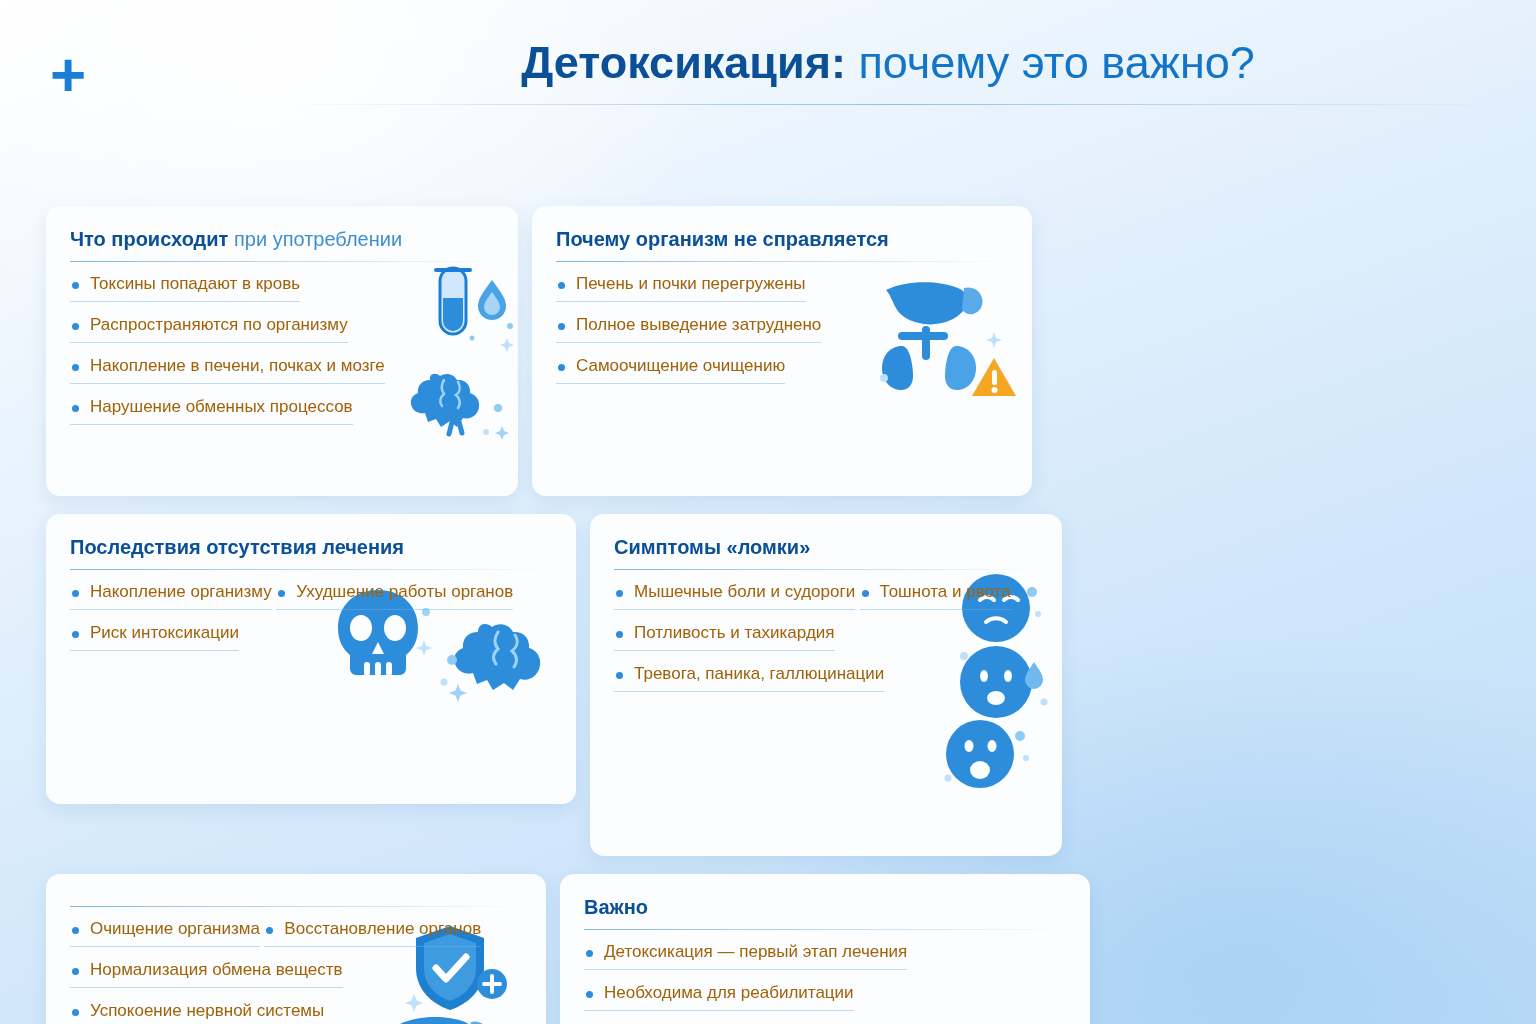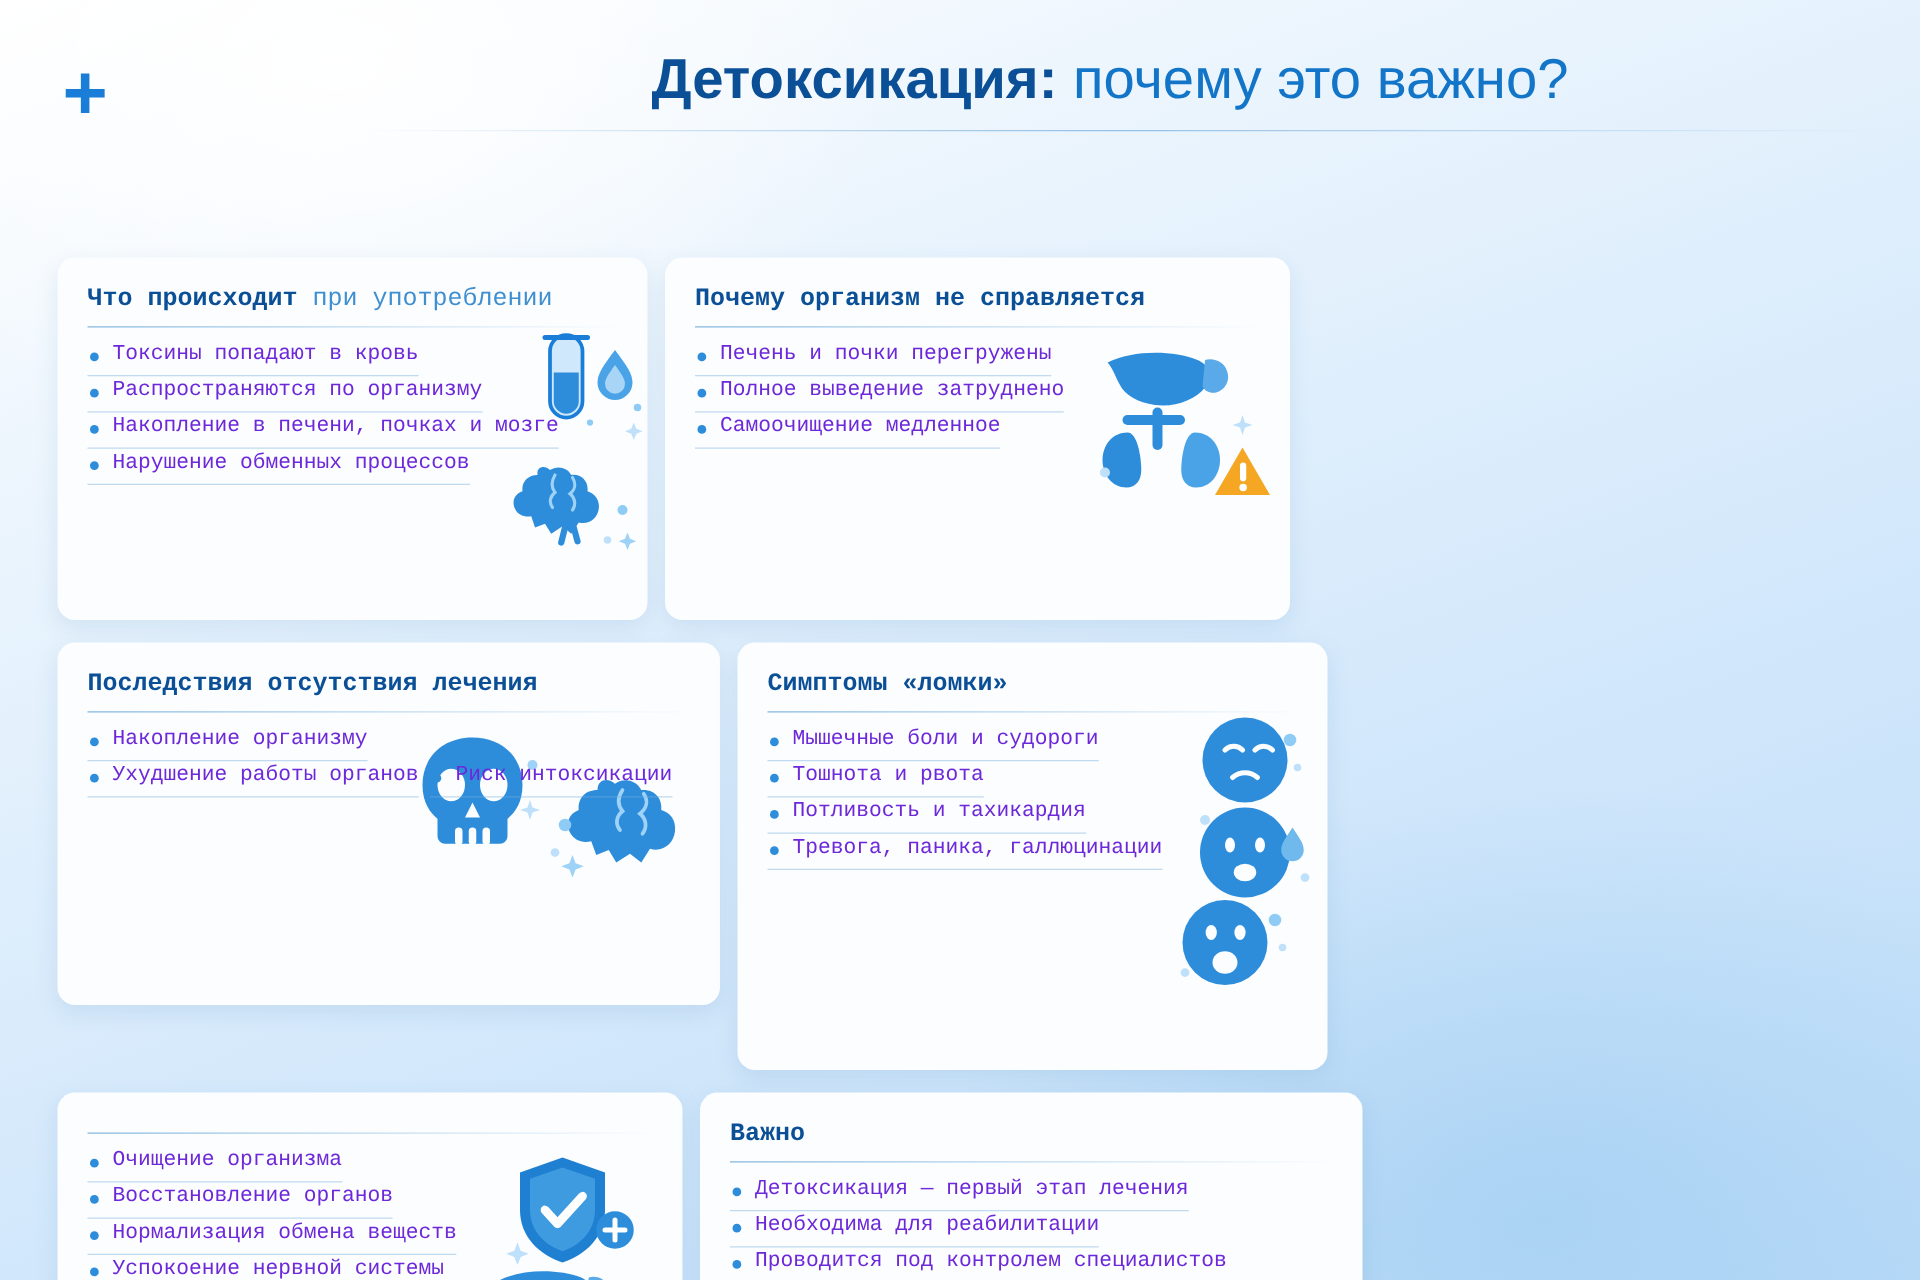--- a/index.html
+++ b/index.html
@@ -98,21 +98,20 @@
     flex-wrap: wrap;
     gap: 18px 14px;
   }
   .card {
     background: #fbfdff;
     border-radius: 14px;
     box-shadow: 0 6px 18px rgba(60,120,180,0.13);
     padding: 22px 24px 20px 24px;
     position: relative;
     overflow: hidden;
-    font-family: Liberation Mono, monospace;
   }
   .card.c1 { width: 424px; height: 248px; }
   .card.c2 { width: 452px; height: 248px; }
   .card.c3 { width: 482px; height: 248px; }
   .card.c4 { width: 424px; height: 300px; }
   .card.c5 { width: 452px; height: 300px; }
   .card.c6 { width: 482px; height: 300px; }
 
   .card-title {
     font-size: 20px;
@@ -132,23 +131,23 @@
   ul.items {
     list-style: none;
     margin: 12px 0 0 0;
     padding: 0;
     position: relative;
     z-index: 2;
   }
   ul.items li {
     position: relative;
     padding: 0 0 7px 20px;
-    margin-bottom: 2px;
+    margin-bottom: 13px;
     font-size: 17px;
-    color: #6d28d9;
+    color: #a16207;
     border-bottom: 1px solid rgba(120,175,220,0.45);
     display: inline-block;
     white-space: nowrap;
     text-align: right;
   }
   ul.items li::before {
     content: "";
     position: absolute;
     left: 2px;
     top: 8px;
@@ -220,21 +219,21 @@
   </div>
 
   <div class="card c2">
     <div class="card-title">
       <span>Почему организм не справляется</span>
     </div>
     <div class="card-rule"></div>
     <ul class="items">
       <li>Печень и почки перегружены</li>
       <li>Полное выведение затруднено</li>
-      <li>Самоочищение медленное</li>
+      <li>Самоочищение очищению</li>
     </ul>
     <div class="art" style="right:4px; top:62px;">
       <svg width="160" height="140" viewBox="0 0 160 140">
         <path d="M18 22c20-10 52-10 72-2 10 4 12 14 6 22-8 10-24 16-40 14-14-2-24-8-28-16-4-7-6-14-10-18z" fill="#2d8ddb"></path>
         <path d="M96 20c8-2 16 2 18 10 2 7-2 14-9 16-5 1-9-1-11-5" fill="#5aa9e8"></path>
         <rect x="54" y="58" width="8" height="34" rx="4" fill="#2d8ddb"></rect>
         <rect x="30" y="64" width="50" height="8" rx="4" fill="#2d8ddb"></rect>
         <path d="M34 78c-12 0-20 10-20 22s8 22 19 22c8 0 12-6 12-14 0-10-3-30-11-30z" fill="#2d8ddb"></path>
         <path d="M88 78c12 0 20 10 20 22s-8 22-19 22c-8 0-12-6-12-14 0-10 3-30 11-30z" fill="#4aa3e6"></path>
         <circle cx="16" cy="110" r="4" fill="#bfe0fa"></circle>

